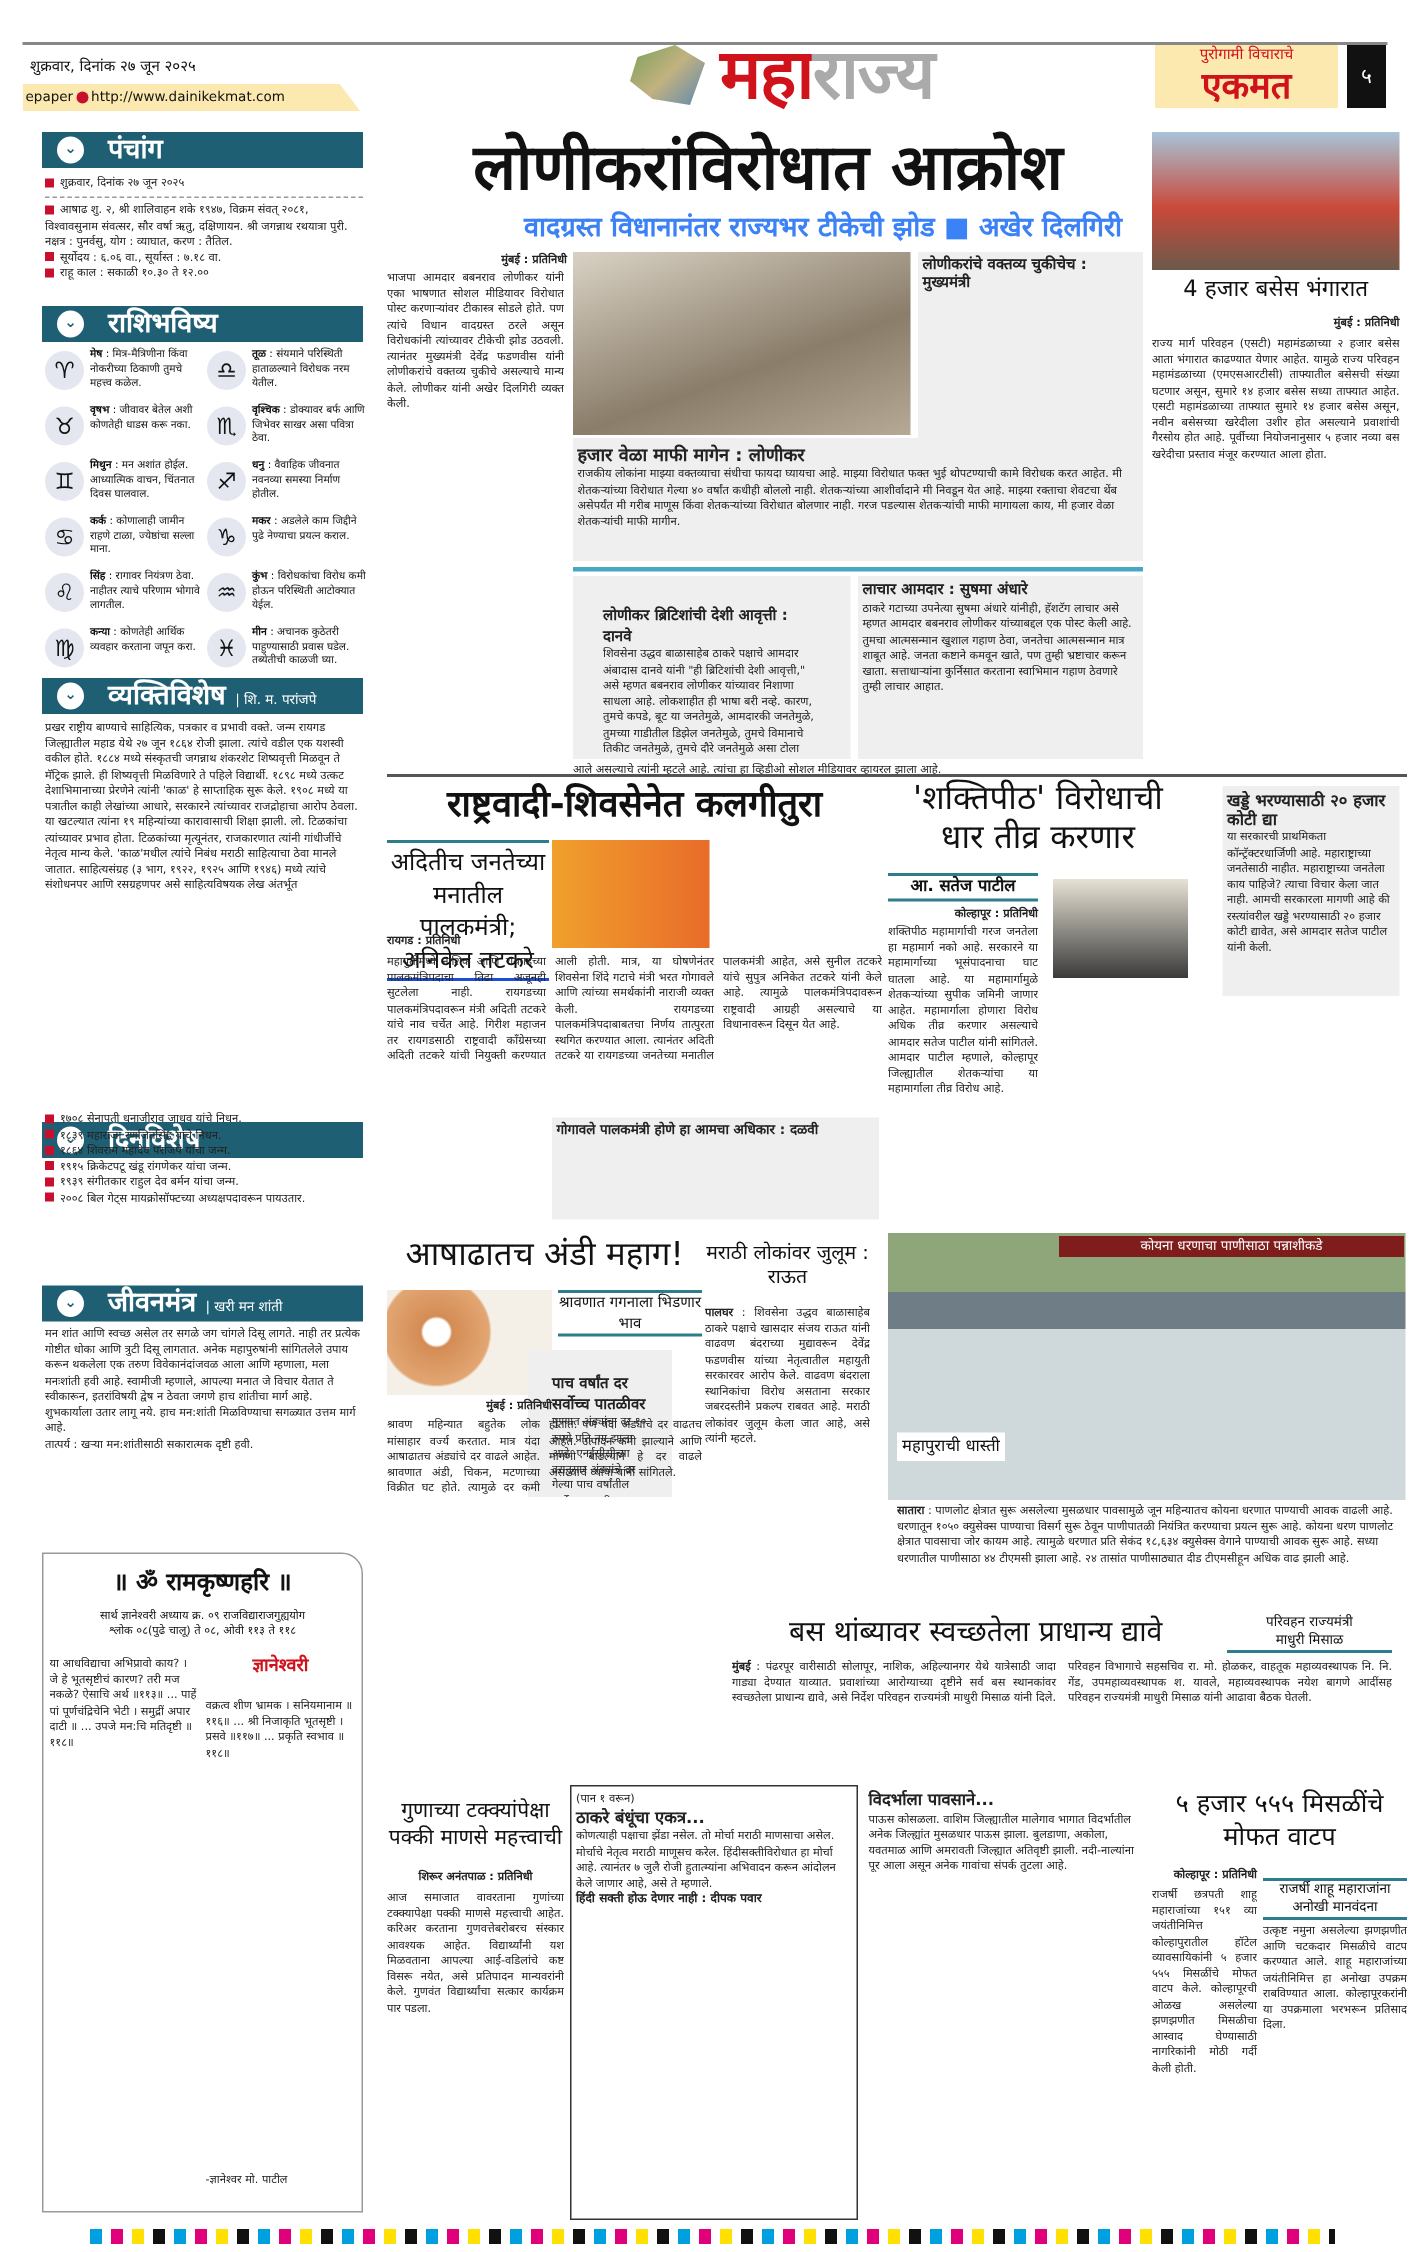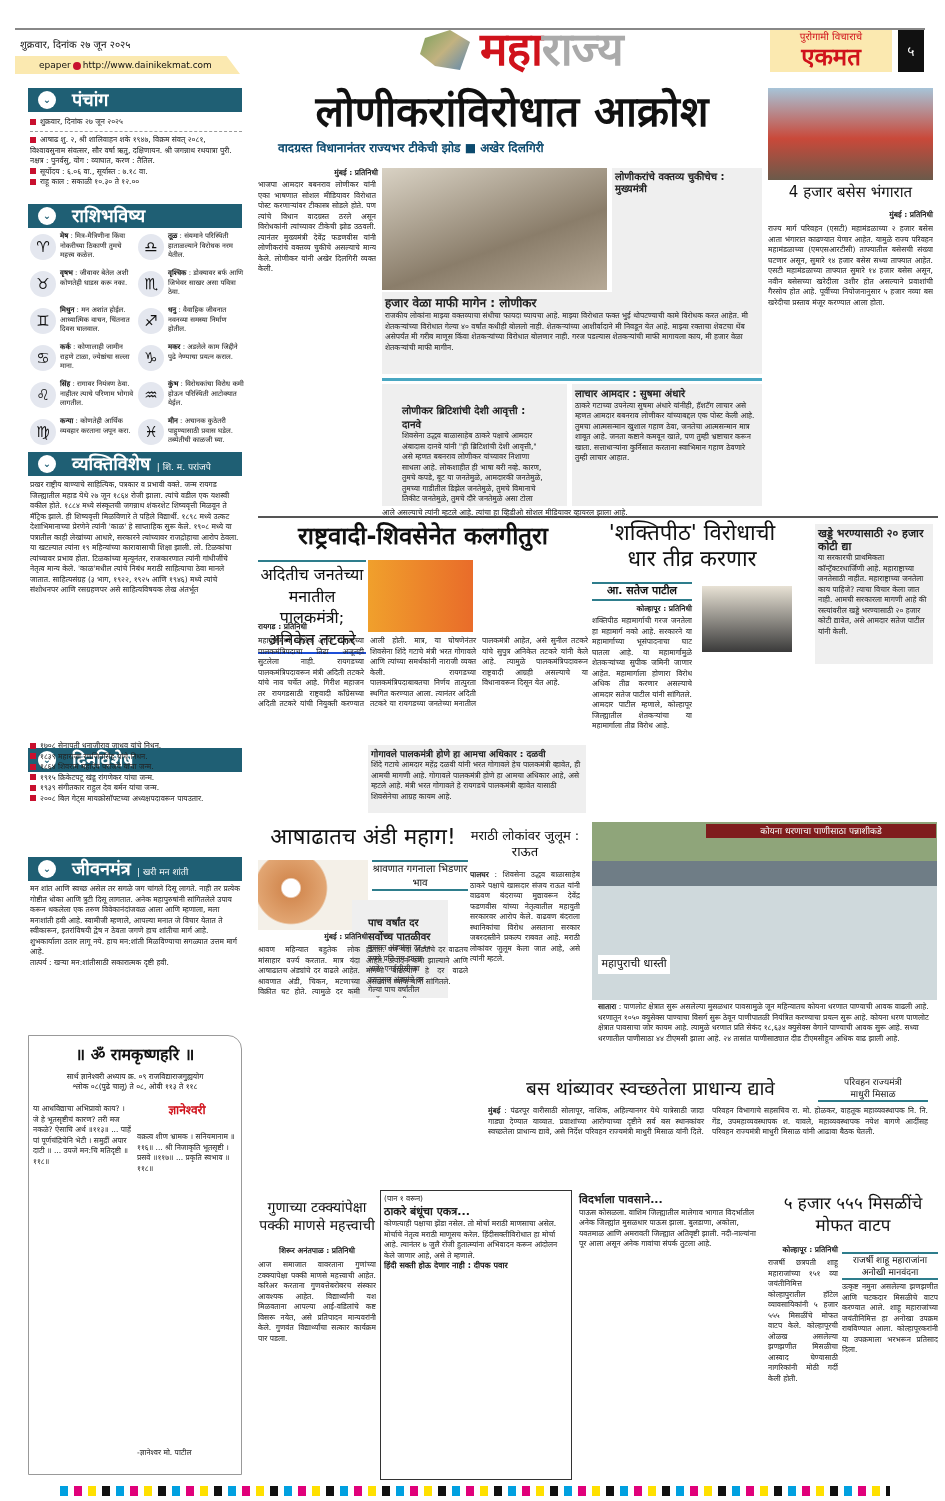--- a/index.html
+++ b/index.html
@@ -1,39 +1,39 @@
 <!DOCTYPE html>
 <html><head>
 <meta charset="utf-8">
 <style>
 *{box-sizing:border-box;margin:0;padding:0}
 body{width:945px;height:1501px;background:#fff;font-family:"DejaVu Sans","Liberation Sans",sans-serif;color:#111;position:relative;overflow:hidden;font-size:8px;line-height:1.35}
 .abs{position:absolute}
 .masthead{left:15px;top:28px;width:910px;height:45px;border-top:2px solid #888}
 .date{left:20px;top:38px;font-size:10px}
-.epaper{left:15px;top:56px;width:225px;height:18px;background:#fbe9b0;font-size:9px;padding:3px 24px;clip-path:polygon(0 0,94% 0,100% 100%,0 100%)}
+.epaper{left:15px;top:56px;width:225px;height:18px;background:#fbe9b0;font-size:9px;padding:3px 2px;clip-path:polygon(0 0,94% 0,100% 100%,0 100%)}
 .epaper .dot{display:inline-block;width:8px;height:8px;border-radius:50%;background:#c8102e;vertical-align:middle;margin:0 2px}
 .mapicon{left:420px;top:30px;width:50px;height:40px;background:linear-gradient(135deg,#7aa05b,#c2b280,#5d88b0);clip-path:polygon(10% 20%,60% 0,100% 30%,80% 100%,30% 90%,0 60%)}
 .brand{left:480px;top:28px;font-size:46px;font-weight:bold;line-height:42px;letter-spacing:-1px}
 .brand .a{color:#d0121b}.brand .b{color:#aaa}
 .lokmat{left:770px;top:30px;width:122px;height:42px;background:#fbe9b0;text-align:center}
 .lokmat .t{color:#d0121b;font-size:10px}
 .lokmat .n{color:#d0121b;font-size:24px;font-weight:bold;line-height:26px}
 .pageno{left:898px;top:30px;width:26px;height:42px;background:#111;color:#fff;font-size:14px;text-align:center;line-height:42px}
 .secbar{background:#1f5f74;color:#fff;font-weight:bold;font-size:18px;height:24px;line-height:24px;padding-left:44px;position:absolute;left:28px;width:214px}
 .secbar .chev{position:absolute;left:10px;top:3px;width:18px;height:18px;border-radius:50%;background:#fff;color:#1f5f74;font-size:10px;line-height:18px;text-align:center}
 .secbar .sub{font-size:9px;font-weight:normal}
 .sq{display:inline-block;width:6px;height:6px;background:#c8102e;margin-right:4px;vertical-align:middle}
 .txt{font-size:7.5px;line-height:10.5px;color:#222}
 .rashi{position:absolute;width:105px;height:36px;font-size:7px;line-height:9.5px}
 .rashi .ic{position:absolute;left:0;top:2px;width:26px;height:26px;border-radius:50%;background:#e4e7ef;text-align:center;line-height:26px;font-size:15px}
 .rashi .tx{position:absolute;left:30px;top:0;width:78px}
 .hl{font-weight:bold;color:#111}
 .head1{left:262px;top:88px;width:500px;font-size:42px;font-weight:bold;line-height:48px;text-align:center}
-.head1sub{left:278px;top:140px;width:470px;font-size:12px;color:#0c4a6e;font-weight:bold;text-align:left}
+.head1sub{left:278px;top:140px;width:470px;font-size:18px;color:#3b82f6;font-weight:bold;text-align:right}
 .photo{background:linear-gradient(160deg,#d9d2c4,#8a7d6a 60%,#b6a996)}
 .box{background:#efefef}
 .h2{font-weight:bold;color:#222}
 .teal{border-top:2px solid #2e7d8c}
 </style>
 </head>
 <body>
 
 <div class="abs masthead"></div>
 <div class="abs date">शुक्रवार, दिनांक २७ जून २०२५</div>
@@ -159,21 +159,20 @@
 
 <div class="abs" style="left:258px;top:516px;width:680px;border-top:2px solid #555"></div>
 
 <div class="abs" style="left:258px;top:520px;width:330px;font-size:24px;font-weight:bold;text-align:center">राष्ट्रवादी-शिवसेनेत कलगीतुरा</div>
 <div class="abs teal" style="left:258px;top:560px;width:108px;font-size:16px;text-align:center;border-bottom:2px solid #1d4ed8;padding:2px 0">अदितीच जनतेच्या मनातील पालकमंत्री; अनिकेत तटकरे</div>
 <div class="abs photo" style="left:368px;top:560px;width:105px;height:72px;background:linear-gradient(90deg,#f0a02c,#e96c2a)"></div>
 <div class="abs txt" style="left:258px;top:622px;width:105px;font-weight:bold">रायगड : प्रतिनिधी</div>
 <div class="abs txt" style="left:258px;top:636px;width:330px;height:110px;overflow:hidden;column-count:3;column-gap:6px;text-align:justify">महायुतीमध्ये नाशिक आणि रायगडच्या पालकमंत्रिपदाचा तिढा अजूनही सुटलेला नाही. रायगडच्या पालकमंत्रिपदावरून मंत्री अदिती तटकरे यांचे नाव चर्चेत आहे. गिरीश महाजन तर रायगडसाठी राष्ट्रवादी काँग्रेसच्या अदिती तटकरे यांची नियुक्ती करण्यात आली होती. मात्र, या घोषणेनंतर शिवसेना शिंदे गटाचे मंत्री भरत गोगावले आणि त्यांच्या समर्थकांनी नाराजी व्यक्त केली. रायगडच्या पालकमंत्रिपदाबाबतचा निर्णय तात्पुरता स्थगित करण्यात आला. त्यानंतर अदिती तटकरे या रायगडच्या जनतेच्या मनातील पालकमंत्री आहेत, असे सुनील तटकरे यांचे सुपुत्र अनिकेत तटकरे यांनी केले आहे. त्यामुळे पालकमंत्रिपदावरून राष्ट्रवादी आग्रही असल्याचे या विधानावरून दिसून येत आहे.</div>
 <div class="abs box" style="left:368px;top:745px;width:218px;height:68px;padding:3px;overflow:hidden">
     <div class="h2" style="font-size:9px">गोगावले पालकमंत्री होणे हा आमचा अधिकार : दळवी</div>
-    <div class="txt">शिंदे गटाचे आमदार महेंद्र दळवी यांनी भरत गोगावले हेच पालकमंत्री व्हावेत, ही आमची मागणी आहे. गोगावले पालकमंत्री होणे हा आमचा अधिकार आहे, असे म्हटले आहे. मंत्री भरत गोगावले हे रायगडचे पालकमंत्री व्हावेत यासाठी शिवसेनेचा आग्रह कायम आहे.</div>
   </div>
 
 <div class="abs" style="left:592px;top:520px;width:200px;font-size:22px;text-align:center;line-height:26px">'शक्तिपीठ' विरोधाची धार तीव्र करणार</div>
 <div class="abs teal" style="left:592px;top:582px;width:100px;font-size:11px;font-weight:bold;text-align:center;border-bottom:2px solid #2e7d8c">आ. सतेज पाटील</div>
 <div class="abs txt" style="left:592px;top:604px;width:100px;font-weight:bold;text-align:right">कोल्हापूर : प्रतिनिधी</div>
 <div class="abs txt" style="left:592px;top:616px;width:100px;height:196px;overflow:hidden;text-align:justify">शक्तिपीठ महामार्गाची गरज जनतेला हा महामार्ग नको आहे. सरकारने या महामार्गाच्या भूसंपादनाचा घाट घातला आहे. या महामार्गामुळे शेतकऱ्यांच्या सुपीक जमिनी जाणार आहेत. महामार्गाला होणारा विरोध अधिक तीव्र करणार असल्याचे आमदार सतेज पाटील यांनी सांगितले. आमदार पाटील म्हणाले, कोल्हापूर जिल्ह्यातील शेतकऱ्यांचा या महामार्गाला तीव्र विरोध आहे.</div>
 <div class="abs photo" style="left:702px;top:586px;width:90px;height:66px;background:linear-gradient(180deg,#e8e2d5,#3a3a3a)"></div>
 <div class="abs box" style="left:815px;top:524px;width:118px;height:140px;padding:3px;overflow:hidden">
     <div class="h2" style="font-size:11px;line-height:13px">खड्डे भरण्यासाठी २० हजार कोटी द्या</div>
     <div class="txt">या सरकारची प्राथमिकता कॉन्ट्रॅक्टरधार्जिणी आहे. महाराष्ट्राच्या जनतेसाठी नाहीत. महाराष्ट्राच्या जनतेला काय पाहिजे? त्याचा विचार केला जात नाही. आमची सरकारला मागणी आहे की रस्त्यांवरील खड्डे भरण्यासाठी २० हजार कोटी द्यावेत, असे आमदार सतेज पाटील यांनी केली.</div>

